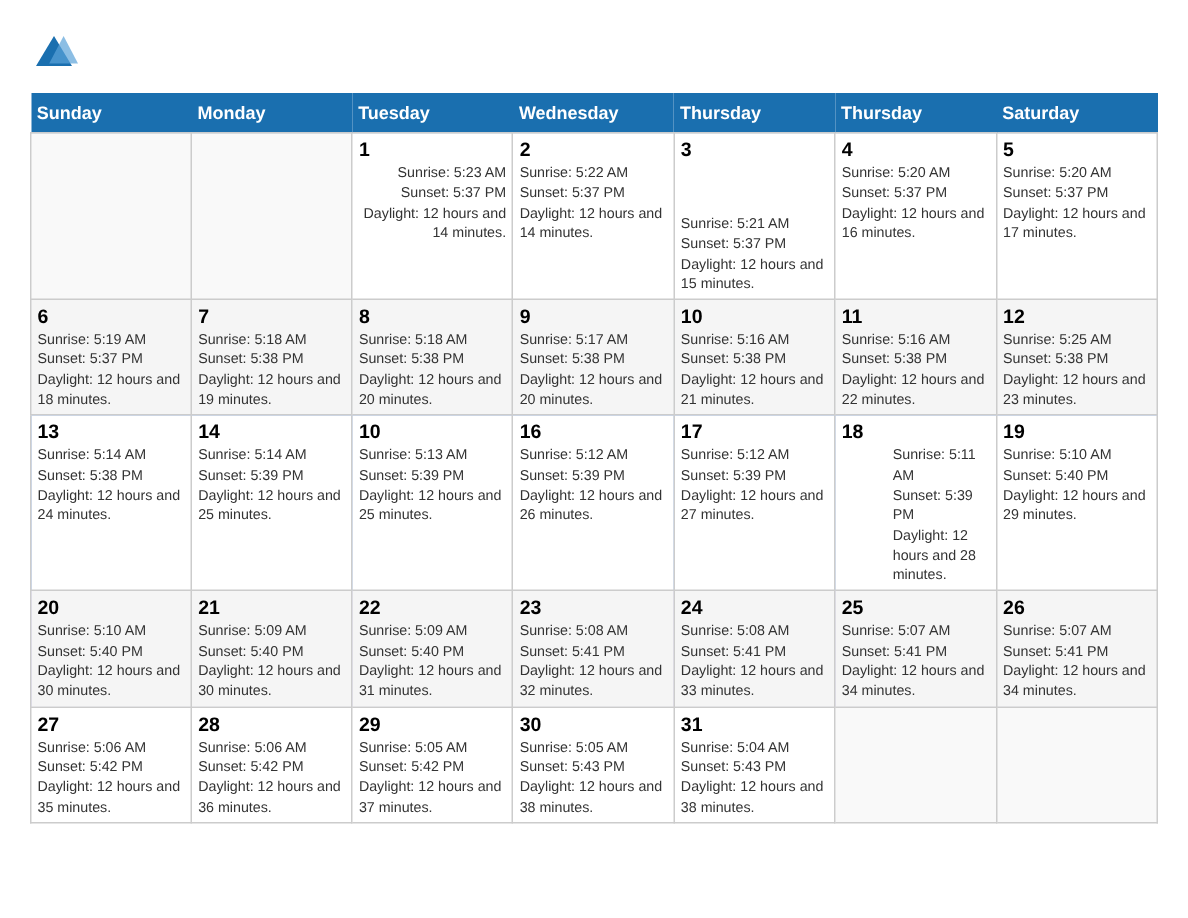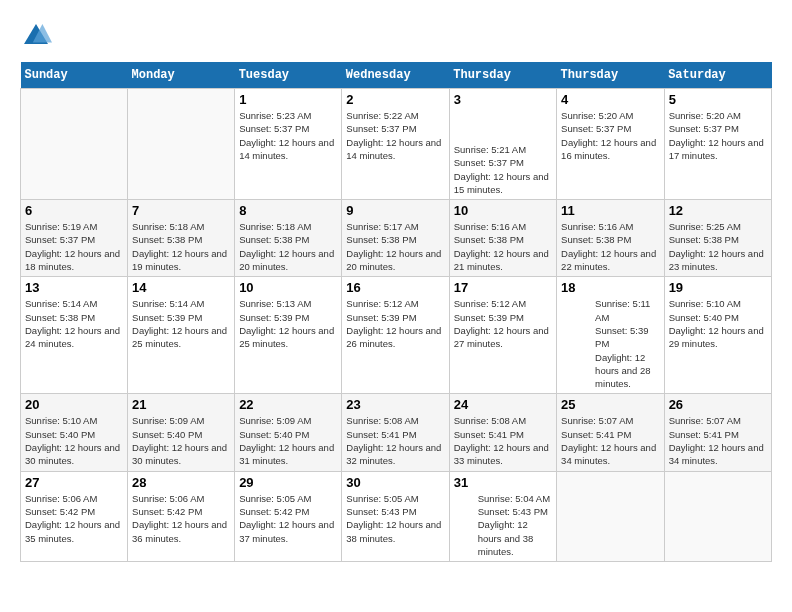--- a/index.html
+++ b/index.html
@@ -49,21 +49,20 @@
       border-collapse: collapse;
       font-size: 10px;
     }
     .day-header {
       background-color: #1a6faf;
       color: white;
       text-align: left;
       padding: 6px 4px;
       font-size: 12px;
       font-weight: bold;
-      font-family: Liberation Mono, monospace;
     }
     td {
       border: 1px solid #ccc;
       vertical-align: top;
       padding: 3px 4px;
       width: 108px;
       min-height: 80px;
     }
     .day-num {
       font-size: 13px;
@@ -117,21 +116,21 @@
         <th class="day-header">Thursday</th>
         <th class="day-header">Saturday</th>
       </tr>
   </thead>
   <tbody id="calendar-body">
   <tr style="background-color: rgb(255, 255, 255);">
         <td style="background-color: rgb(249, 249, 249);"></td>
         <td style="background-color: rgb(249, 249, 249);"></td>
         <td>
           <span class="day-num">1</span>
-          <div class="cell-text" style="white-space: pre-line;">Sunrise: 5:23 AM
+          <div class="cell-text" style="white-space: pre-line; text-align: right;">Sunrise: 5:23 AM
 Sunset: 5:37 PM
 Daylight: 12 hours and 14 minutes.</div>
         </td>
         <td>
           <span class="day-num">2</span>
           <div class="cell-text" style="white-space: pre-line;">Sunrise: 5:22 AM
 Sunset: 5:37 PM
 Daylight: 12 hours and 14 minutes.</div>
         </td>
         <td>
@@ -305,21 +304,21 @@
 Daylight: 12 hours and 37 minutes.</div>
         </td>
         <td>
           <span class="day-num">30</span>
           <div class="cell-text" style="white-space: pre-line;">Sunrise: 5:05 AM
 Sunset: 5:43 PM
 Daylight: 12 hours and 38 minutes.</div>
         </td>
         <td>
           <span class="day-num">31</span>
-          <div class="cell-text" style="white-space: pre-line; margin-left: 24px;">Sunrise: 5:04 AM
+          <div class="cell-text" style="white-space: pre-line;">Sunrise: 5:04 AM
 Sunset: 5:43 PM
 Daylight: 12 hours and 38 minutes.</div>
         </td>
         <td style="background-color: rgb(249, 249, 249);"></td>
         <td style="background-color: rgb(249, 249, 249);"></td>
       </tr>
     </tbody>
 </table>
 
 </body></html>

